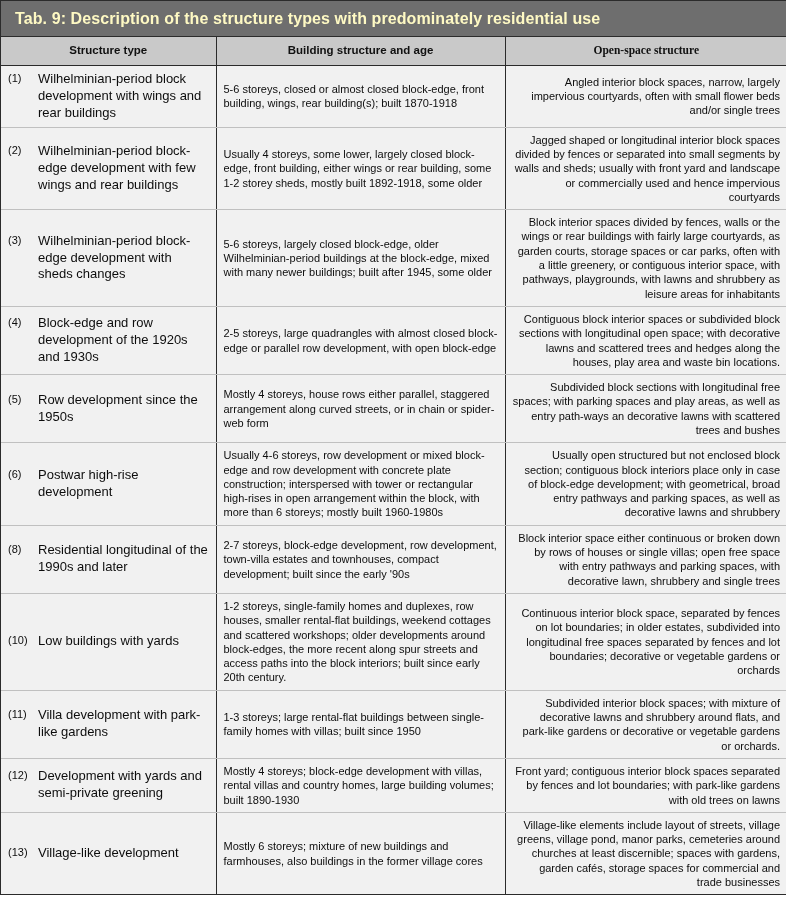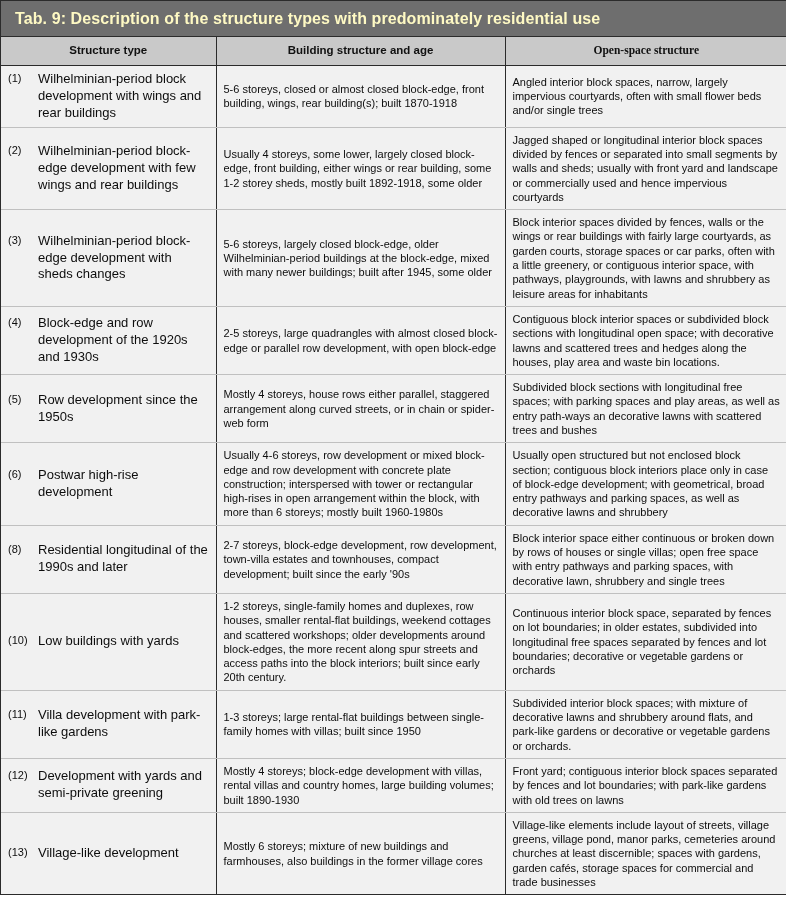--- a/index.html
+++ b/index.html
@@ -62,21 +62,21 @@
   table.tab td.cell {
     font-size: 11px;
     color: #0d0d0d;
     line-height: 1.30;
     vertical-align: middle;
     padding: 5px 7px 5px 7px;
     border-bottom: 1px solid #c0c0c0;
     border-right: 1px solid #2b2b2b;
     background: #f1f1f1;
   }
-  table.tab td.cell:last-child { border-right: none; }
+  table.tab td.cell:last-child { border-right: none; text-align: right; }
   table.tab tr.last-row td.cell { border-bottom: none; }
 
   
   td.c-type .type-inner {
     display: flex;
     align-items: flex-start;
     gap: 6px;
   }
   td.c-type .num {
     flex: 0 0 auto;

